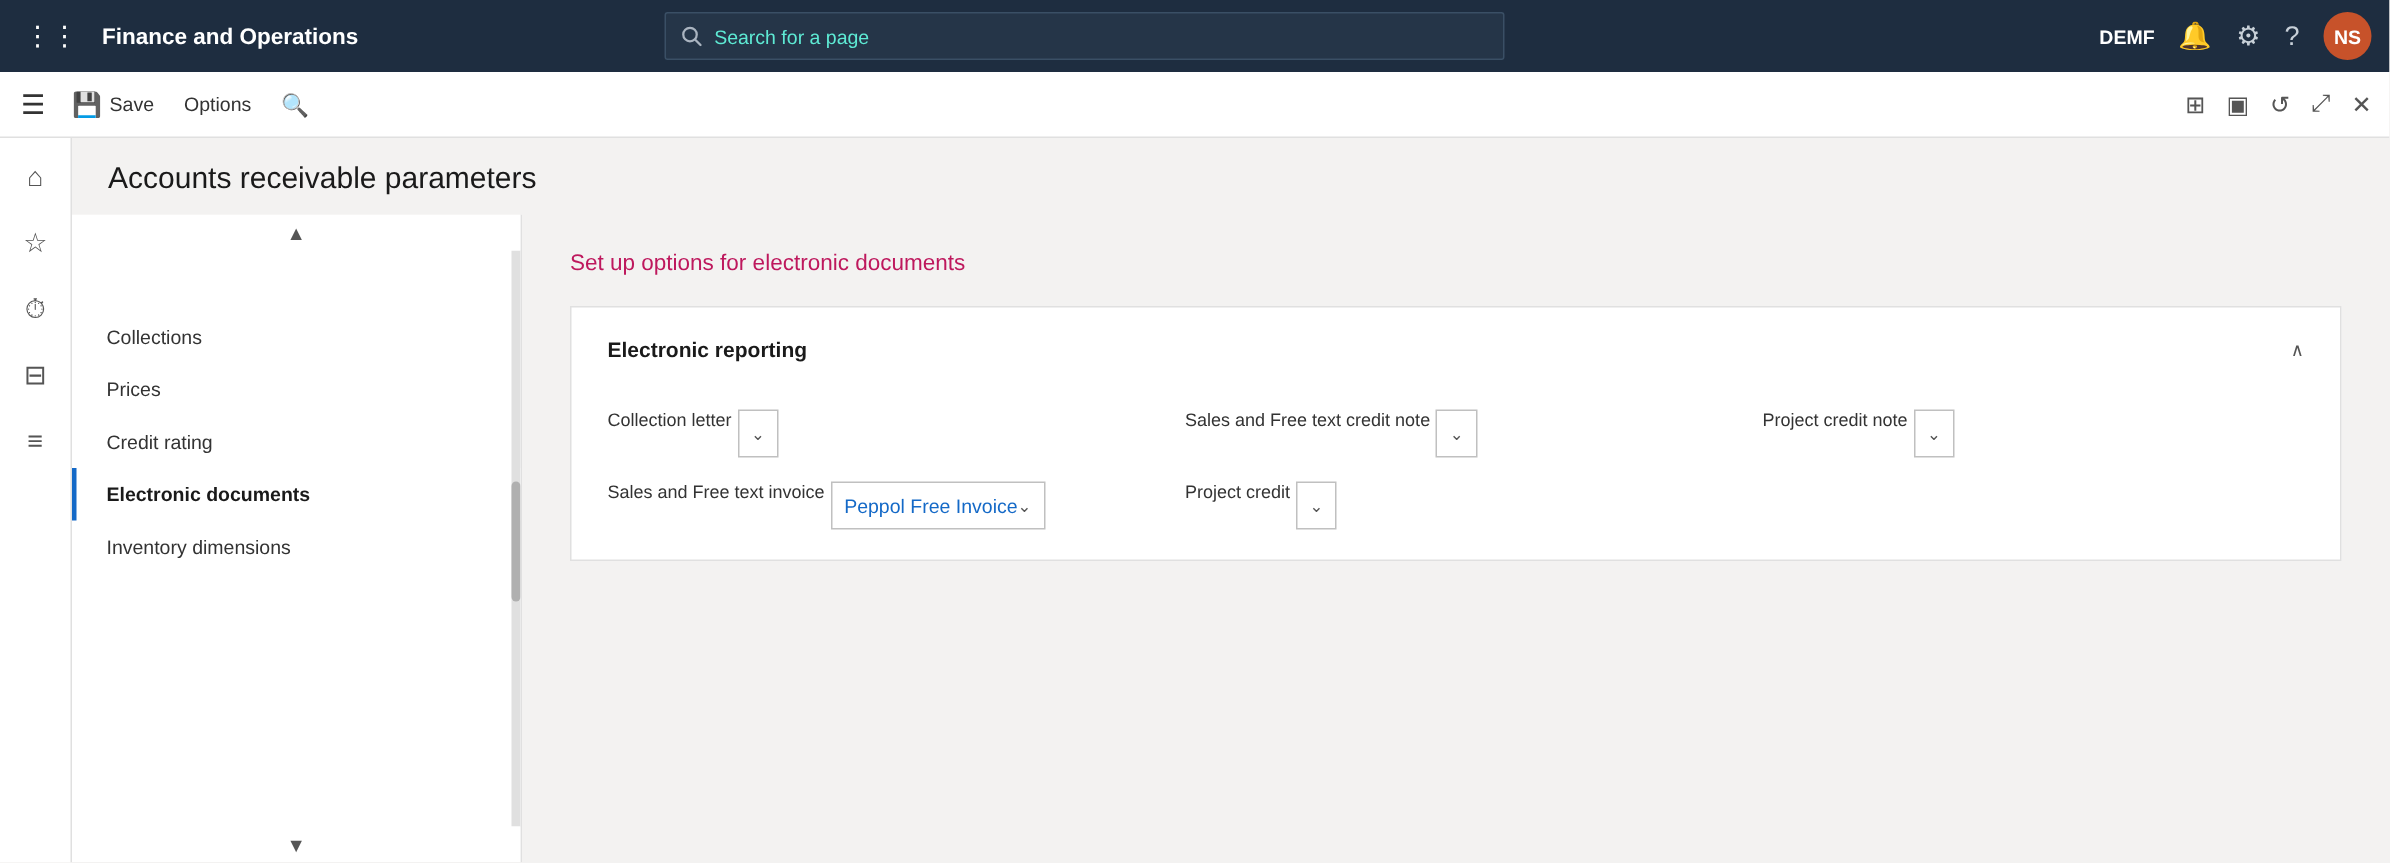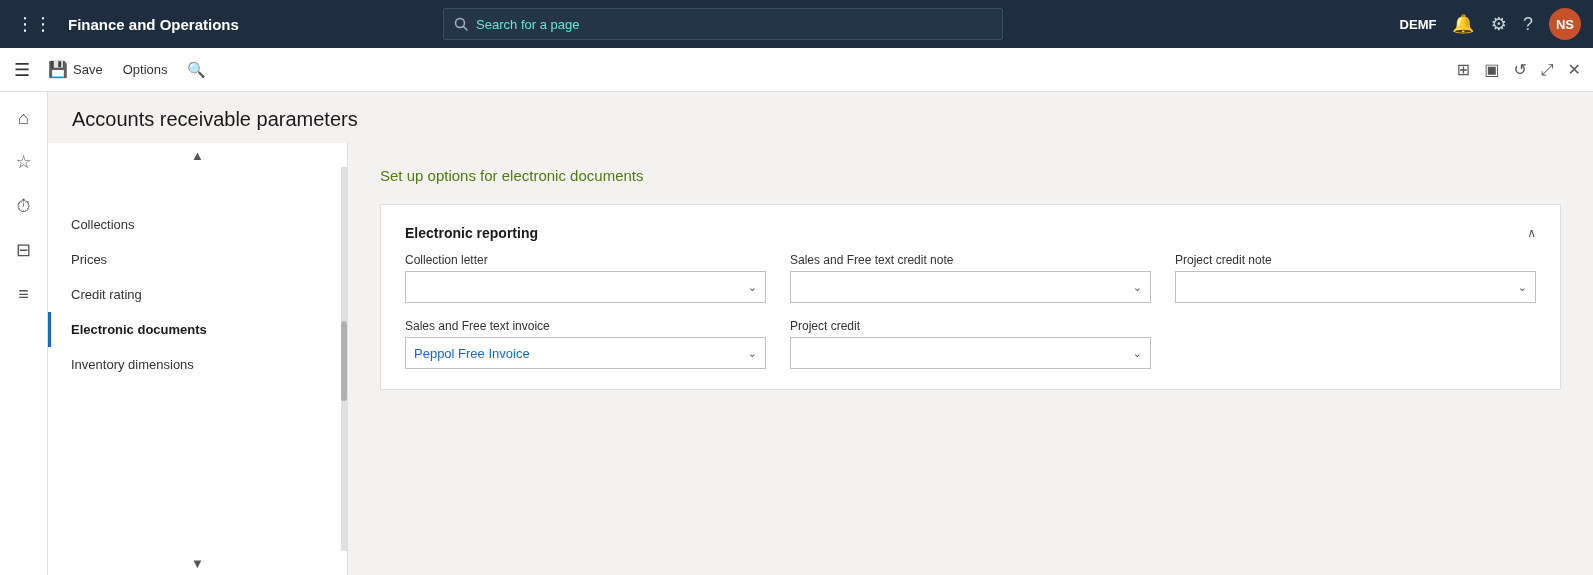--- a/index.html
+++ b/index.html
@@ -264,56 +264,55 @@
     .main-content {
       flex: 1;
       padding: 24px 32px;
       overflow-y: auto;
       background: #f3f2f1;
     }
 
     .section-header {
       font-size: 15px;
       font-weight: 500;
-      color: #4d7c0f;
+      color: #be185d;
       margin-bottom: 20px;
     }
 
     .card {
       background: #fff;
       border: 1px solid #e0e0e0;
       padding: 20px 24px;
     }
 
     .card-header {
       display: flex;
       align-items: center;
       justify-content: space-between;
-      margin-bottom: 12px;
+      margin-bottom: 32px;
     }
     .card-title {
       font-size: 14px;
       font-weight: 600;
       color: #1a1a1a;
     }
     .collapse-icon {
       color: #555;
       cursor: pointer;
       font-size: 12px;
     }
 
     .form-grid {
       display: grid;
       grid-template-columns: 1fr 1fr 1fr;
       gap: 16px 24px;
     }
 
     .form-field {
       display: flex;
-      flex-direction: column;
       gap: 4px;
     }
     .form-label {
       font-size: 12px;
       color: #333;
     }
     .form-select {
       height: 32px;
       border: 1px solid #c0c0c0;
       background: #fff;

